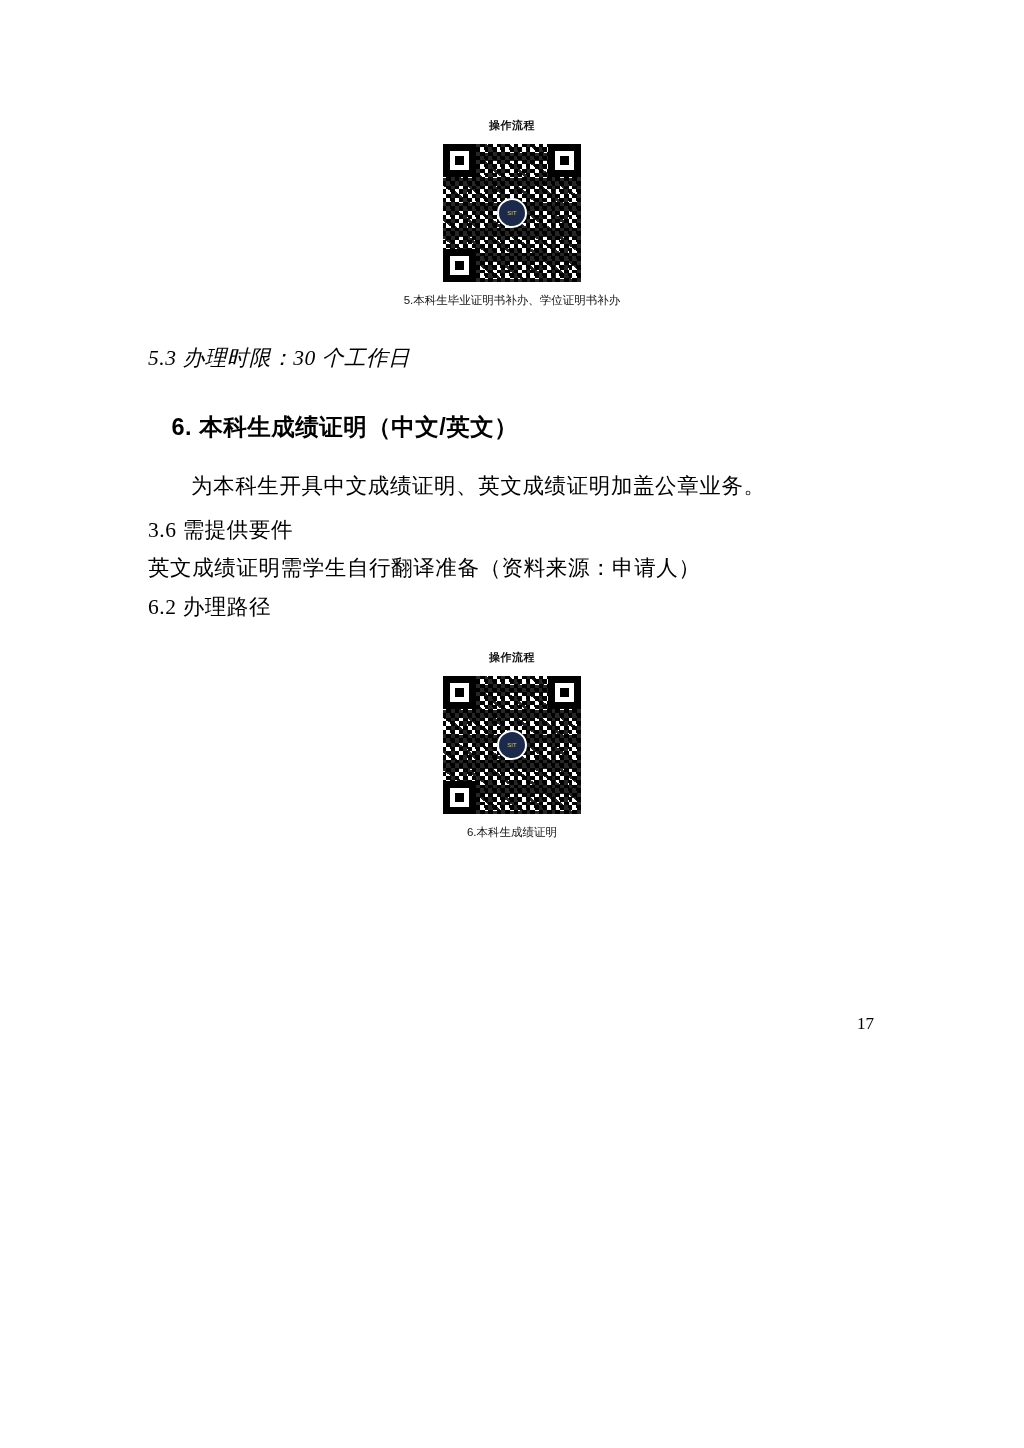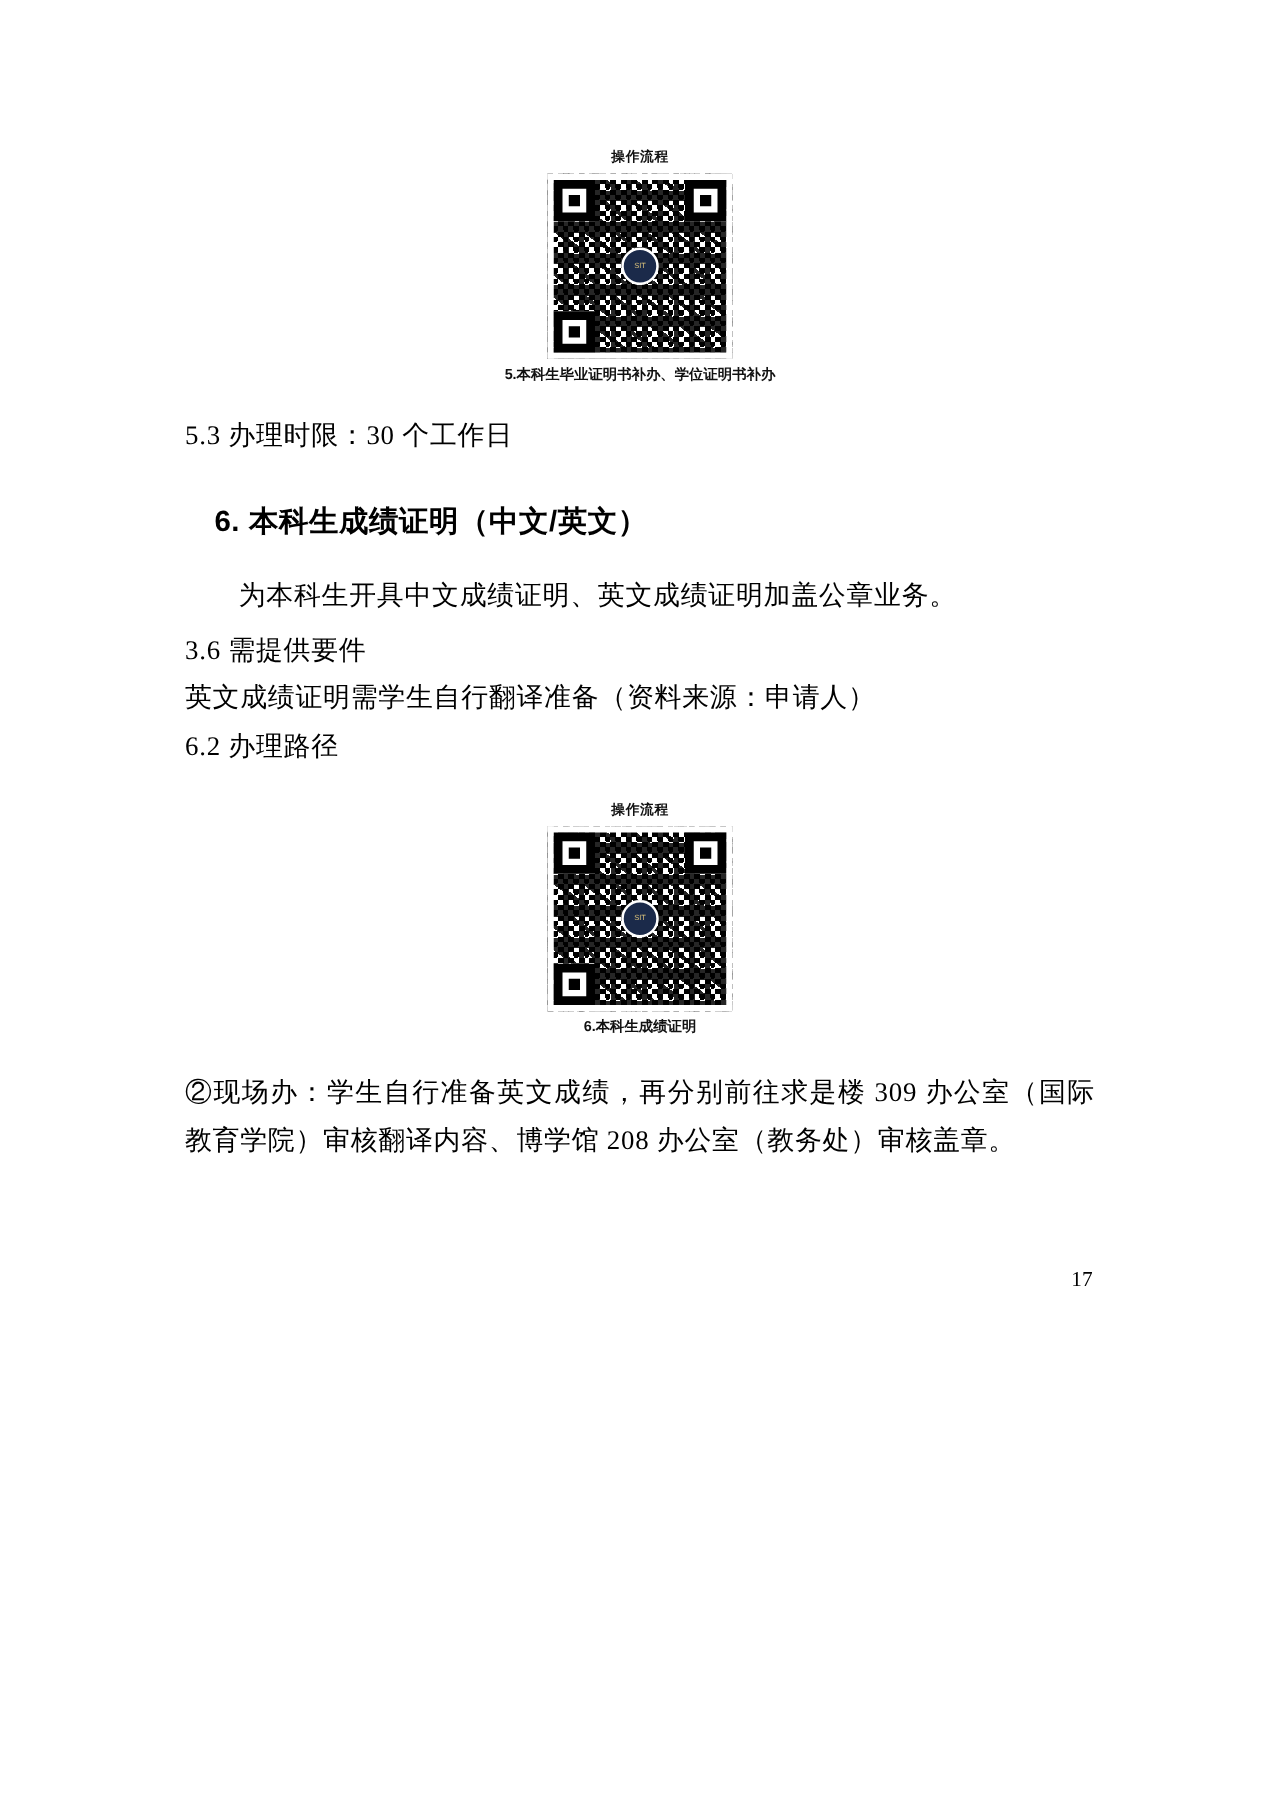--- a/index.html
+++ b/index.html
@@ -107,41 +107,41 @@
   }
   .qr-logo span {
     font-family: "Liberation Sans", sans-serif;
     font-size: 6px;
     color: #d8c07a;
     line-height: 1;
   }
 
   .qr-caption-bottom {
     font-family: "Liberation Sans", sans-serif;
-    font-weight: bold;
+    font-weight: normal;
     font-size: 11.5px;
     line-height: 1.45;
     text-align: center;
     margin-top: 5px;
     max-width: 230px;
     color: #111;
   }
 
   
   .para {
     font-size: 21.5px;
     line-height: 1.78;
     text-align: justify;
     letter-spacing: .6px;
     margin: 0;
   }
   .indent { text-indent: 2em; }
   .gap-sm { margin-top: 6px; }
   .gap-md { margin-top: 24px; }
-  .gap-lg { margin-top: 20px; }
+  .gap-lg { margin-top: 30px; font-style: italic; }
 
   h2.section {
     font-family: "Liberation Sans", "DejaVu Sans", sans-serif;
     font-weight: bold;
     font-size: 23.5px;
     letter-spacing: .5px;
     margin: 34px 0 0 0;
     text-indent: 1em;
   }
 
@@ -187,16 +187,15 @@
       <div class="finder tl"></div>
       <div class="finder tr"></div>
       <div class="finder bl"></div>
       <div class="qr-logo">
         <span>SIT</span>
       </div>
     </div>
     <div class="qr-caption-bottom">6.本科生成绩证明</div>
   </div>
 
-  <p class="para gap-md">②现场办：学生自行准备英文成绩，再分别前往求是楼 309 办公室（国际教育学院）审核翻译内容、博学馆 208 办公室（教务处）审核盖章。</p>
 
   <div class="page-number">17</div>
 </div>
 
 </body></html>

